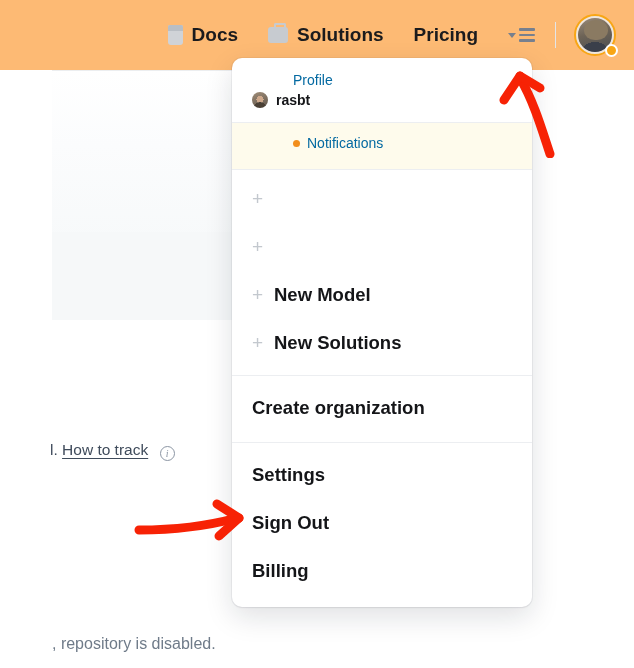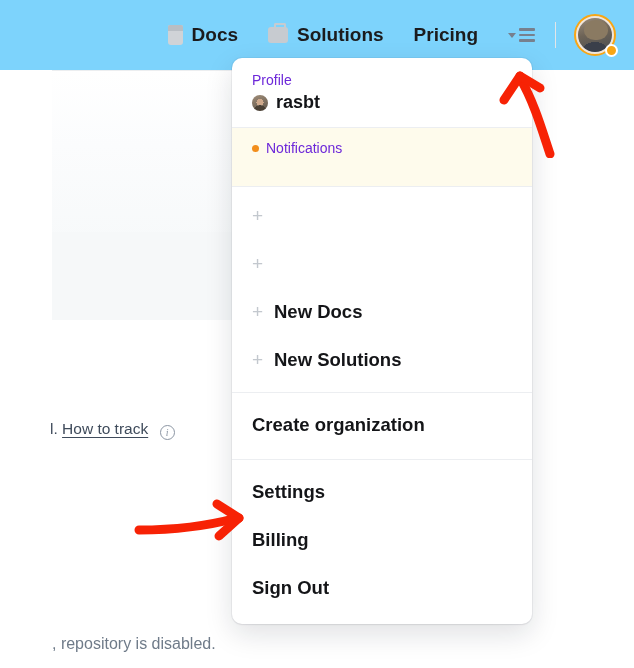--- a/index.html
+++ b/index.html
@@ -22,42 +22,42 @@
   .bg-panel-band {
     position: absolute; left:52px; top:232px; width:480px; height:88px;
     background:#f6f8f9;
   }
   .bg-line {
     position: absolute;
     color: #6b7785;
     font-size: 15px;
     white-space: nowrap;
   }
-  .bg-line.track { left: 50px; top: 420px; color:#3f4b5b; font-size:15.5px; }
+  .bg-line.track { left: 50px; top: 441px; color:#3f4b5b; font-size:15.5px; }
   .bg-line .lnk {
     text-decoration: underline;
     text-underline-offset: 3px;
     color:#3f4b5b;
   }
   .info-icon {
     display:inline-block; vertical-align:-2px;
     width:15px; height:15px; border-radius:50%;
     border:1.3px solid #8b95a3;
     font-size:10px; line-height:13px; text-align:center;
     color:#8b95a3; font-family:"Liberation Serif", serif; font-style:italic;
     margin-left:7px;
   }
   .bg-line.disabled { left: 52px; top: 635px; color:#6f7b89; font-size:16px; }
 
   
   .navbar {
     position: absolute; left:0; top:0; width:634px; height:70px;
     display:flex; align-items:center; justify-content:flex-end;
     padding-right: 18px;
-    background: #7dd3fc;
+    background: #fdba74;
   }
   .nav-item {
     display:flex; align-items:center; gap:9px;
     font-size:19px; font-weight:700; color:#1b1b1d;
     margin-right: 30px; white-space:nowrap;
     cursor:pointer;
   }
   .nav-item:last-of-type { margin-right:0; }
 
   .icon-doc {
@@ -115,32 +115,32 @@
     position:absolute; left:232px; top:58px; width:300px;
     background:#ffffff;
     border-radius:10px;
     box-shadow: 0 1px 2px rgba(16,24,40,.06), 0 10px 28px rgba(16,24,40,.13), 0 0 0 1px rgba(16,24,40,.045);
     overflow:hidden;
     z-index: 5;
   }
   .dd-section { padding: 14px 20px 14px 20px; }
   .dd-divider { height:1px; background:#eceef1; }
 
-  .dd-caption { font-size:14px; color:#6d28d9; margin-bottom:4px; display:flex; align-items:center; gap:7px; }
+  .dd-caption { font-size:14px; color:#0369a1; margin-bottom:4px; display:flex; align-items:center; gap:7px;margin-left:41px; }
   .dd-dot { width:7px; height:7px; border-radius:50%; background:#f28e1c; display:inline-block; }
-  .dd-value { font-size:18px; font-weight:700; color:#141518; display:flex; align-items:center; gap:8px; }
+  .dd-value { font-size:14px; font-weight:700; color:#141518; display:flex; align-items:center; gap:8px; }
 
   .mini-avatar {
     width:16px; height:16px; border-radius:50%; flex:none;
     background: radial-gradient(circle at 50% 115%, #4a4035 0 40%, transparent 40%),
                 radial-gradient(circle at 50% 45%, #cfa98c 0 30%, transparent 30%),
                 linear-gradient(160deg,#a08d78,#5d5349);
   }
 
-  .dd-notif { background:#fefbec; padding:12px 20px 26px; }
+  .dd-notif { background:#fefbec; padding:12px 20px 14px; }
 
   .dd-item {
     display:flex; align-items:center; gap:11px;
     padding: 13px 20px;
     font-size:18.5px; font-weight:700; color:#141518;
     cursor:pointer; white-space:nowrap;
   }
   .dd-item .plus { color:#c3c8ce; font-size:19px; font-weight:400; width:11px; text-align:center; }
   .dd-group { padding: 5px 0 8px; }
   .dd-group-b { padding: 8px 0 10px; }
@@ -225,21 +225,21 @@
 
     <div class="dd-group">
       <div class="dd-item">
         <span class="plus">+</span>
       </div>
       <div class="dd-item">
         <span class="plus">+</span>
       </div>
       <div class="dd-item">
         <span class="plus">+</span>
-        <span>New Docs</span>
+        <span>New Model</span>
       </div>
       <div class="dd-item">
         <span class="plus">+</span>
         <span>New Solutions</span>
       </div>
     </div>
 
     <div class="dd-divider"></div>
 
     <div class="dd-group-b">
@@ -248,24 +248,24 @@
       </div>
     </div>
 
     <div class="dd-divider"></div>
 
     <div class="dd-group-c">
       <div class="dd-item">
         <span>Settings</span>
       </div>
       <div class="dd-item">
+        <span>Sign Out</span>
+      </div>
+      <div class="dd-item">
         <span>Billing</span>
-      </div>
-      <div class="dd-item">
-        <span>Sign Out</span>
       </div>
     </div>
   </div>
 
   <svg class="annot arrow-up" width="90" height="100" viewBox="0 0 90 100">
     <path d="M72 96 C64 72 56 44 42 20" stroke="#f72205" stroke-width="9" fill="none" stroke-linecap="round"></path>
     <path d="M42 18 L26 42" stroke="#f72205" stroke-width="9" fill="none" stroke-linecap="round"></path>
     <path d="M42 18 L62 30" stroke="#f72205" stroke-width="9" fill="none" stroke-linecap="round"></path>
   </svg>
 

